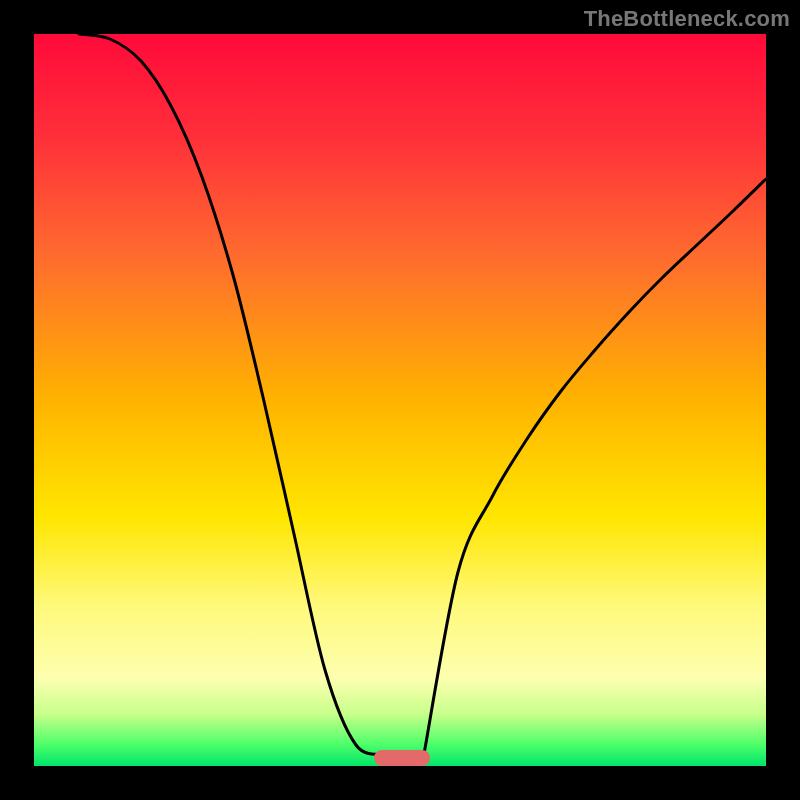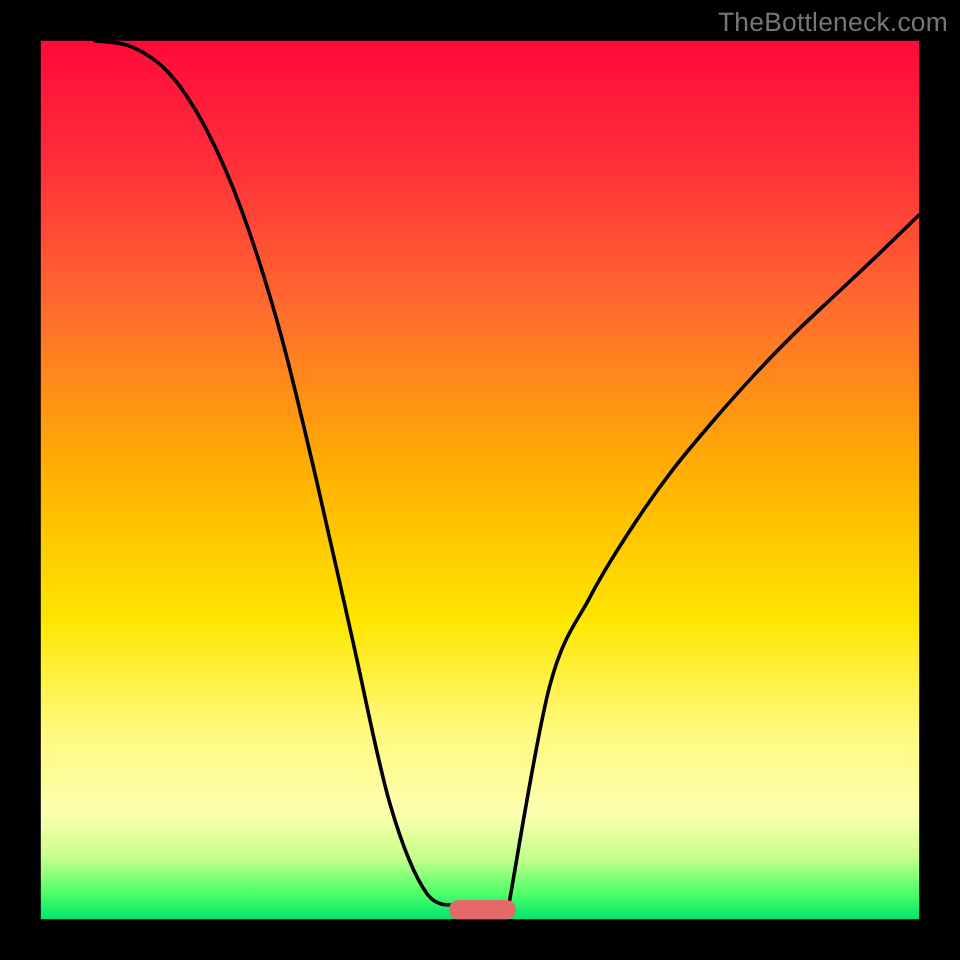--- a/index.html
+++ b/index.html
@@ -26,21 +26,21 @@
     width: 732px;
     height: 732px;
     
   }
   .watermark {
     position: absolute;
     top: 6px;
     right: 10px;
     color: #777;
     font-size: 22px;
-    font-weight: 400;
+    font-weight: 700;
     letter-spacing: 0.2px;
   }
   svg.curves {
     position: absolute;
     top: 0;
     left: 0;
     width: 732px;
     height: 732px;
     overflow: visible;
   }

